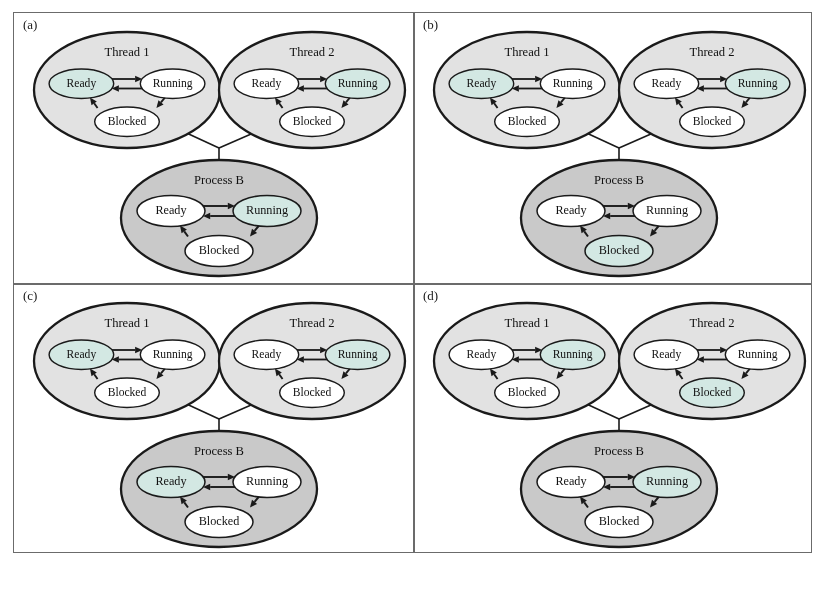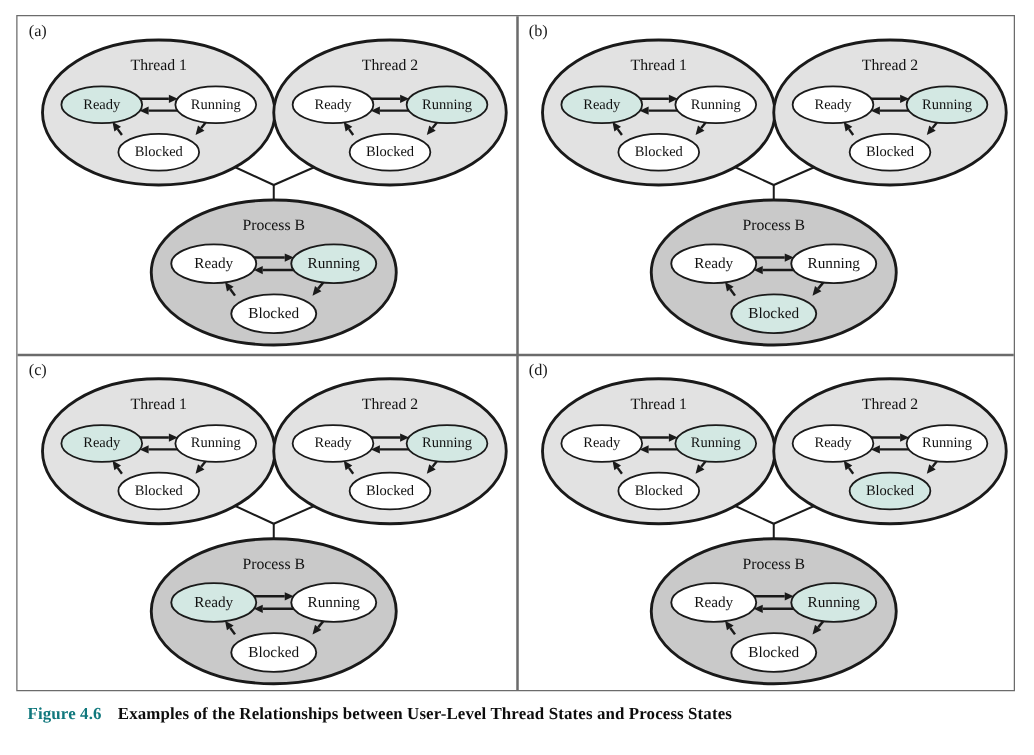--- a/index.html
+++ b/index.html
@@ -460,17 +460,14 @@
               <text x="252.4" y="71.25" font-size="11.589999999999998" text-anchor="middle" dominant-baseline="middle">Ready</text>
               <ellipse cx="343.6" cy="70.75" rx="32.3" ry="14.725" fill="#ffffff" stroke="#1a1a1a" stroke-width="1.4249999999999998"></ellipse>
               <text x="343.6" y="71.25" font-size="11.589999999999998" text-anchor="middle" dominant-baseline="middle">Running</text>
               <ellipse cx="298" cy="108.75" rx="32.3" ry="14.725" fill="#d3e8e3" stroke="#1a1a1a" stroke-width="1.4249999999999998"></ellipse>
               <text x="298" y="109.25" font-size="11.589999999999998" text-anchor="middle" dominant-baseline="middle">Blocked</text>
             </g>
           </svg></div>
     </div>
   </div>
 
-  <div class="caption">
-    <span class="caption-num">Figure 4.6</span><span class="caption-text">Examples of the Relationships between User-Level Thread States and Process States</span>
-  </div>
 
 </div>
 
 </body></html>

